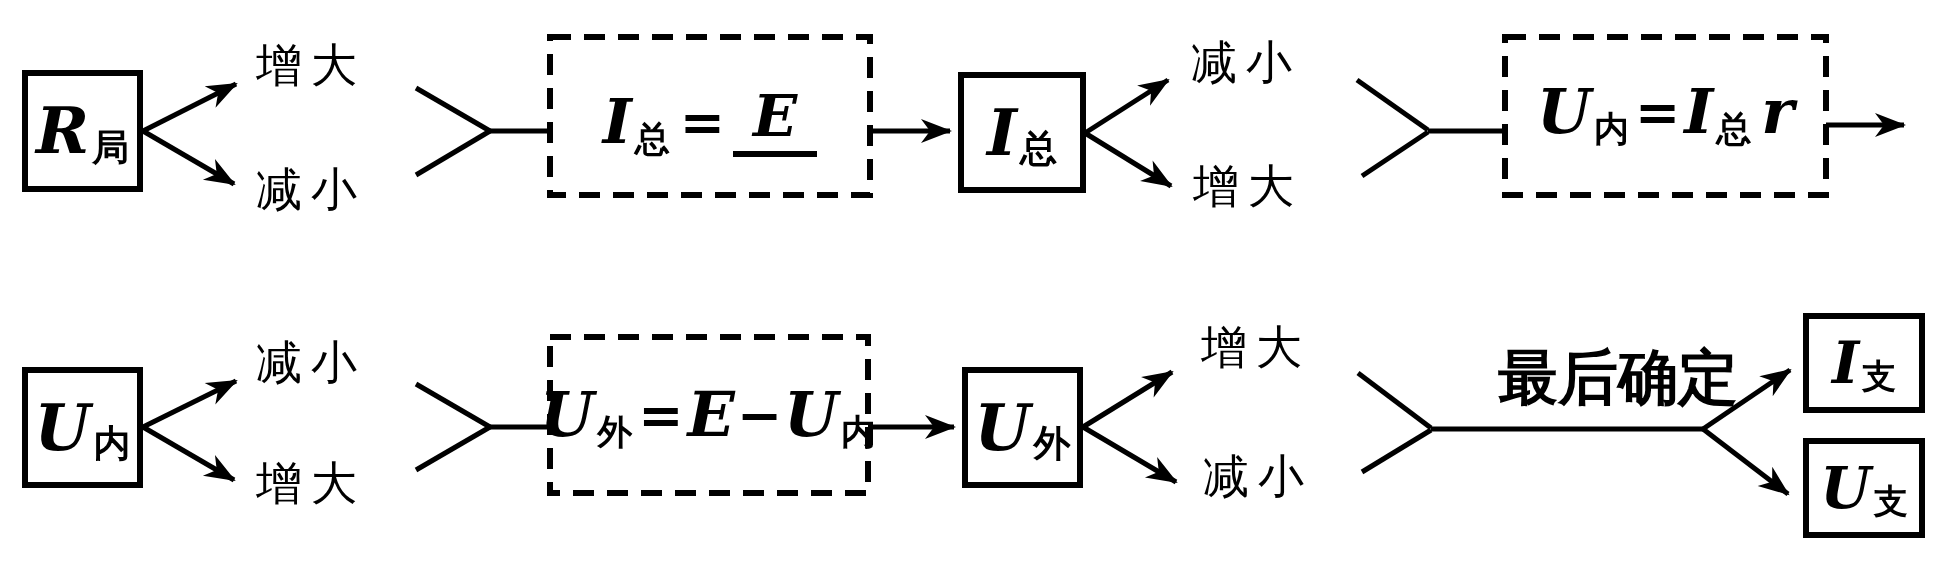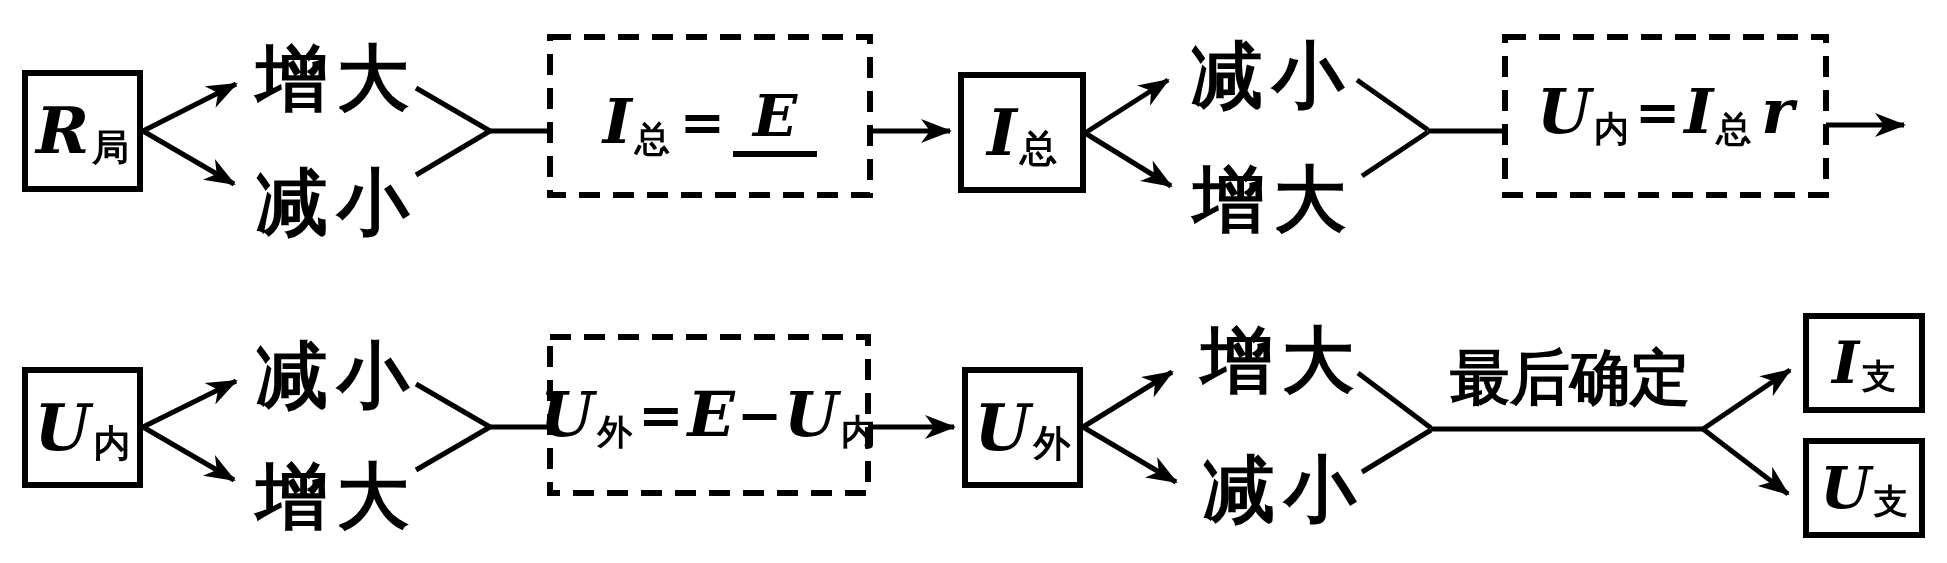--- a/index.html
+++ b/index.html
@@ -29,22 +29,22 @@
     font-family:"Liberation Serif",serif;
     font-weight:bold;
     font-size:37px;line-height:1;
     transform:translateY(16px);
     margin-left:3px;
   }
   
   .word{
     position:absolute;
     font-family:"Liberation Serif",serif;
-    font-weight:bold;
-    font-size:72px;line-height:1;
+    font-weight:normal;
+    font-size:46px;line-height:1;
     letter-spacing:9px;
     white-space:nowrap;
   }
   
   .formula{
     position:absolute;
     display:flex;align-items:center;justify-content:center;
     box-sizing:border-box;
     white-space:nowrap;
   }
@@ -79,20 +79,21 @@
     font-style:italic;font-weight:bold;
     font-size:56px;line-height:1;
     padding-top:5px;
   }
   .final-label{
     position:absolute;
     font-family:"Liberation Serif",serif;
     font-weight:bold;
     font-size:60px;line-height:1;
     white-space:nowrap;
+    margin-left:48px;
   }
 </style>
 </head>
 <body>
 
 <div id="stage">
 
   <svg id="wires" width="1947" height="563" viewBox="0 0 1947 563">
     <defs>
       <marker id="ah" markerUnits="userSpaceOnUse" markerWidth="38" markerHeight="28" refX="30" refY="13" orient="auto">

